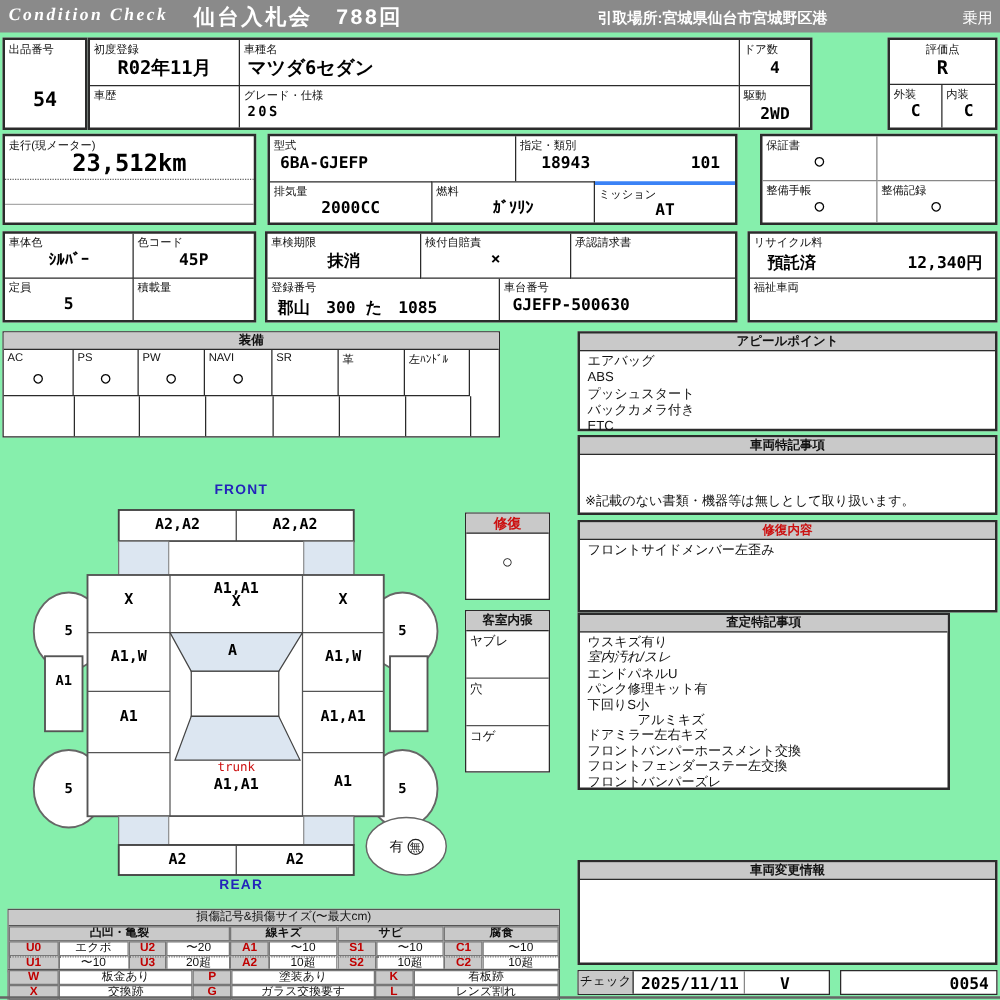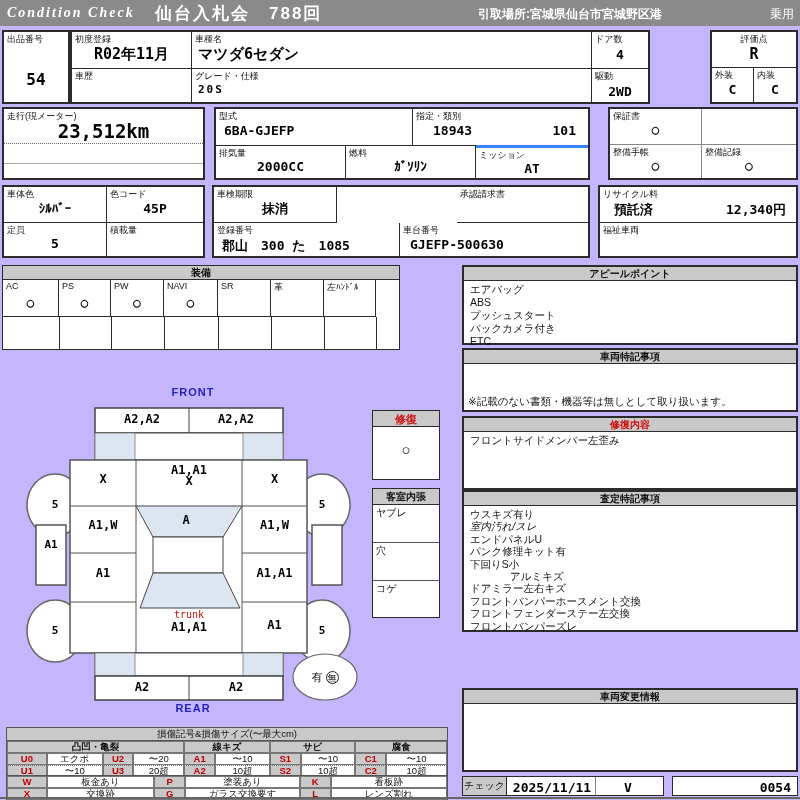--- a/index.html
+++ b/index.html
@@ -1,18 +1,18 @@
 <!DOCTYPE html>
 <html><head>
 <meta charset="utf-8">
 <style>
   * { margin:0; padding:0; box-sizing:border-box; }
   html,body { background:#fff; }
   body { font-family:"Liberation Sans","DejaVu Sans",sans-serif; color:#111; }
-  #sheet { position:relative; width:800px; height:800px; background:#c4b5fd; overflow:hidden; }
+  #sheet { position:relative; width:800px; height:800px; background:#86efac; overflow:hidden; }
 
   .abs { position:absolute; }
 
   
   .hdr { position:absolute; left:0; top:0; width:800px; height:26px; background:#8a8a8a; color:#fff; }
   .hdr-logo { position:absolute; left:7px; top:5px; font-family:"Liberation Serif","DejaVu Serif",serif; font-style:italic; font-weight:bold; font-size:14px; letter-spacing:2px; }
   .hdr-auction { position:absolute; left:155px; top:2px; font-size:17px; font-weight:bold; letter-spacing:2px; }
   .hdr-pickup { position:absolute; left:478px; top:6px; font-size:12px; font-weight:bold; }
   .hdr-class { position:absolute; right:6px; top:6px; font-size:12px; }
 
@@ -164,20 +164,24 @@
     </div>
     <div class="cell" style="left:103px;top:36px;width:96px;height:33px;">
       <span class="lbl">積載量</span>
     </div>
   </div>
   <div class="box" style="left:212px;top:185px;width:378px;height:73px;">
     <div class="cell br bb" style="left:0;top:0;width:123px;height:36px;">
       <span class="lbl">車検期限</span>
       <span class="val" style="top:13px;">抹消</span>
     </div>
+    <div class="cell br bb" style="left:123px;top:0;width:120px;height:36px;">
+      <span class="lbl">検付自賠責</span>
+      <span class="val" style="top:13px;">×</span>
+    </div>
     <div class="cell bb" style="left:243px;top:0;width:131px;height:36px;">
       <span class="lbl">承認請求書</span>
     </div>
     <div class="cell br" style="left:0;top:36px;width:186px;height:33px;">
       <span class="lbl">登録番号</span>
       <span class="val" style="top:14px;left:8px;right:auto;">郡山　300 た　1085</span>
     </div>
     <div class="cell" style="left:186px;top:36px;width:188px;height:33px;">
       <span class="lbl">車台番号</span>
       <span class="val" style="top:14px;left:10px;right:auto;">GJEFP-500630</span>
@@ -251,21 +255,21 @@
     <div class="pline" style="position:absolute;left:4px;bottom:2px;">※記載のない書類・機器等は無しとして取り扱います。</div>
   </div>
 
   <div class="panel" style="left:462px;top:416px;width:336px;height:74px;">
     <div class="bar" style="height:14px;color:#cc1111;">修復内容</div>
     <div style="padding:2px 6px;">
       <div class="pline">フロントサイドメンバー左歪み</div>
     </div>
   </div>
 
-  <div class="panel" style="left:462px;top:490px;width:336px;height:142px;">
+  <div class="panel" style="left:462px;top:490px;width:298px;height:142px;">
     <div class="bar" style="height:14px;">査定特記事項</div>
     <div style="padding:2px 6px;">
       <div class="pline" style="line-height:12.4px;">ウスキズ有り</div>
       <div class="pline" style="line-height:12.4px;font-style:italic;">室内汚れ/スレ</div>
       <div class="pline" style="line-height:12.4px;">エンドパネルU</div>
       <div class="pline" style="line-height:12.4px;">パンク修理キット有</div>
       <div class="pline" style="line-height:12.4px;">下回りS小</div>
       <div class="pline" style="line-height:12.4px;margin-left:40px;">アルミキズ</div>
       <div class="pline" style="line-height:12.4px;">ドアミラー左右キズ</div>
       <div class="pline" style="line-height:12.4px;">フロントバンパーホースメント交換</div>

